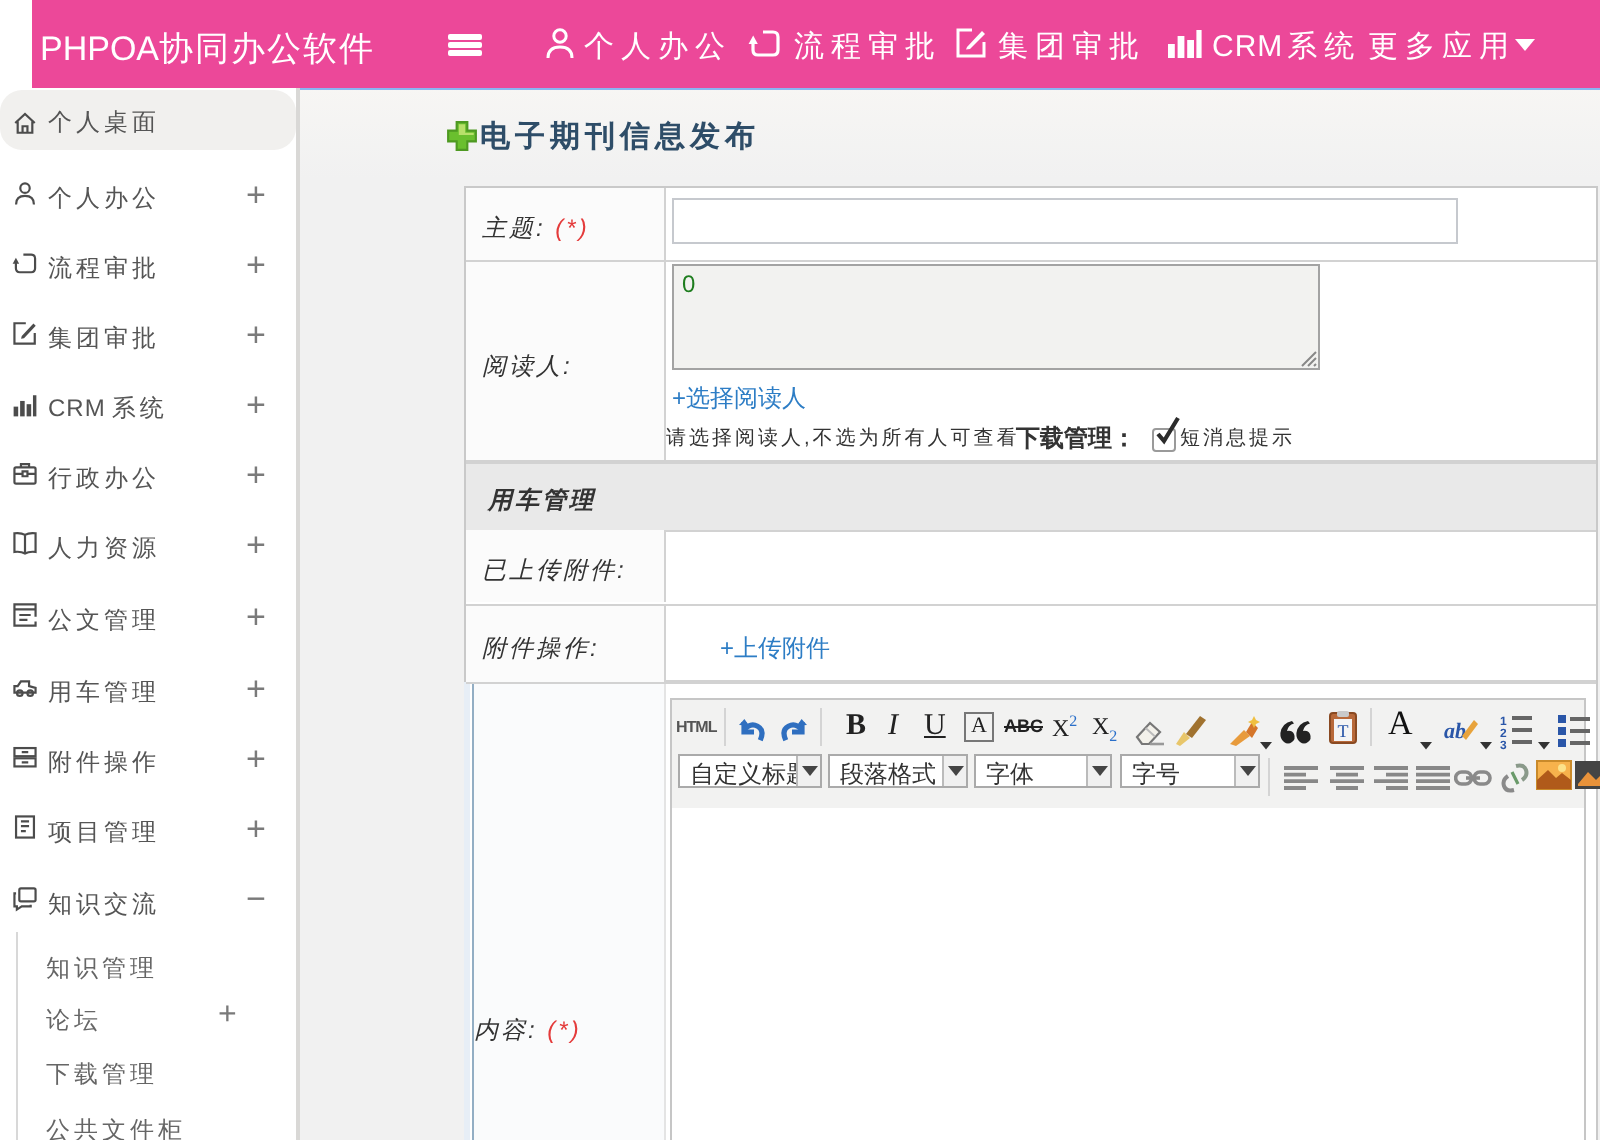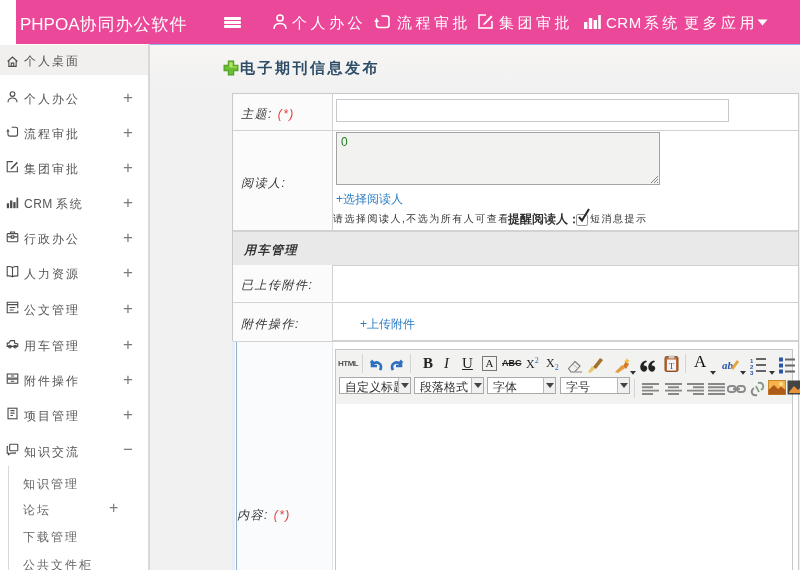--- a/index.html
+++ b/index.html
@@ -68,21 +68,21 @@
     <rect x="10.6" y="6" width="3.4" height="9" fill="#fff"></rect>
     <rect x="15.2" y="1" width="2.6" height="14" fill="#fff"></rect>
   </svg>
   <div class="abs nav" style="left:590px;"><span style="letter-spacing:0.5px;">CRM</span><span style="margin-left:2px;">系统</span></div>
   <div class="abs nav" style="left:668px;">更多应用</div>
   <svg class="abs" style="left:741px;top:19px" width="11" height="7" viewBox="0 0 11 7">
       <path d="M0.5 0.5 L10.5 0.5 L5.5 6.5 Z" fill="#fff"></path>
     </svg>
 </div>
 <div class="abs" id="sidebar">
-  <div class="sitem" style="top:1px;height:30px;background:#f1f0ee;">
+  <div class="sitem" style="top:1px;height:30px;background:#f1f0ee;border-radius:11px;">
     <svg class="ico" style="top:10px" viewBox="0 0 16 16">
         <path d="M2 8 L8 2.5 L14 8 M3.5 7 L3.5 14 L12.5 14 L12.5 7 M6.5 14 L6.5 10 L9.5 10 L9.5 14" fill="none" stroke="#4c4c4c" stroke-width="1.35"></path>
       </svg>
     <div class="txt" style="top:8px">个人桌面</div>
   </div>
   <div class="sitem" style="top:37px;">
     <svg class="ico" viewBox="0 0 16 16">
         <circle cx="8" cy="5" r="2.9" fill="none" stroke="#4c4c4c" stroke-width="1.35"></circle>
         <path d="M2.5 15 Q2.5 9.8 8 9.8 Q13.5 9.8 13.5 15" fill="none" stroke="#4c4c4c" stroke-width="1.35"></path>
       </svg>
@@ -196,21 +196,21 @@
       <div class="lblcol" style="height:99px;"></div>
       <div class="lbl" style="top:44px;">阅读人:</div>
       <div class="abs" style="left:103px;top:1px;width:322px;height:51px;border:1px solid #a3a3a3;background:#f2f2f0;">
         <div class="abs" style="left:4px;top:2px;color:#1e7d1e;font-size:12px;">0</div>
         <svg class="abs" style="right:0;bottom:0" width="10" height="10" viewBox="0 0 10 10">
             <path d="M2 9 L9 2 M5 9 L9 5 M8 9 L9 8" stroke="#888" stroke-width="1"></path>
           </svg>
       </div>
       <div class="abs link" style="left:103px;top:60px;">+选择阅读人</div>
       <div class="abs" style="left:100px;top:81px;font-size:10px;color:#333;white-space:nowrap;letter-spacing:1.5px;">请选择阅读人,不选为所有人可查看</div>
-      <div class="abs" style="left:275px;top:80px;font-size:12px;color:#333;font-weight:bold;white-space:nowrap;">提醒阅读人：</div>
+      <div class="abs" style="left:275px;top:80px;font-size:12px;color:#333;font-weight:bold;white-space:nowrap;">下载管理：</div>
       <div class="abs" style="left:343px;top:83px;width:10px;height:10px;border:1px solid #9a9a9a;border-radius:2px;background:#fff;"></div>
       <svg class="abs" style="left:344px;top:75px" width="14" height="18" viewBox="0 0 14 18">
           <path d="M2 11 L5 14.5 L12 3" fill="none" stroke="#2b2b2b" stroke-width="2.1"></path>
         </svg>
       <div class="abs" style="left:357px;top:81px;font-size:10px;color:#333;letter-spacing:1.5px;">短消息提示</div>
     </div>
 
     <div class="row" style="top:137px;height:33px;background:#e9e9e9;border-top:1px solid #d2d2d2;">
       <div class="lbl" style="left:11px;top:10px;font-weight:bold;">用车管理</div>
     </div>

